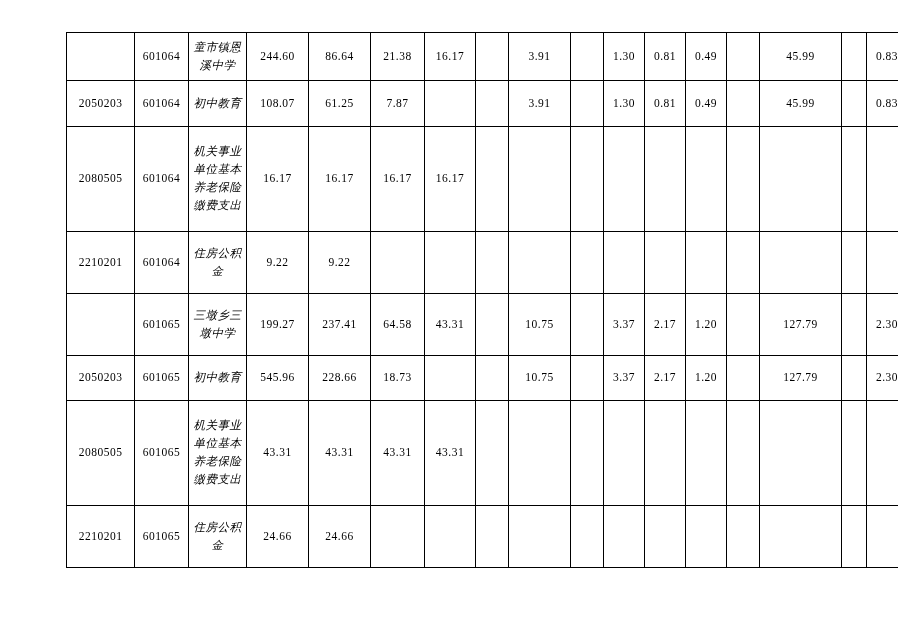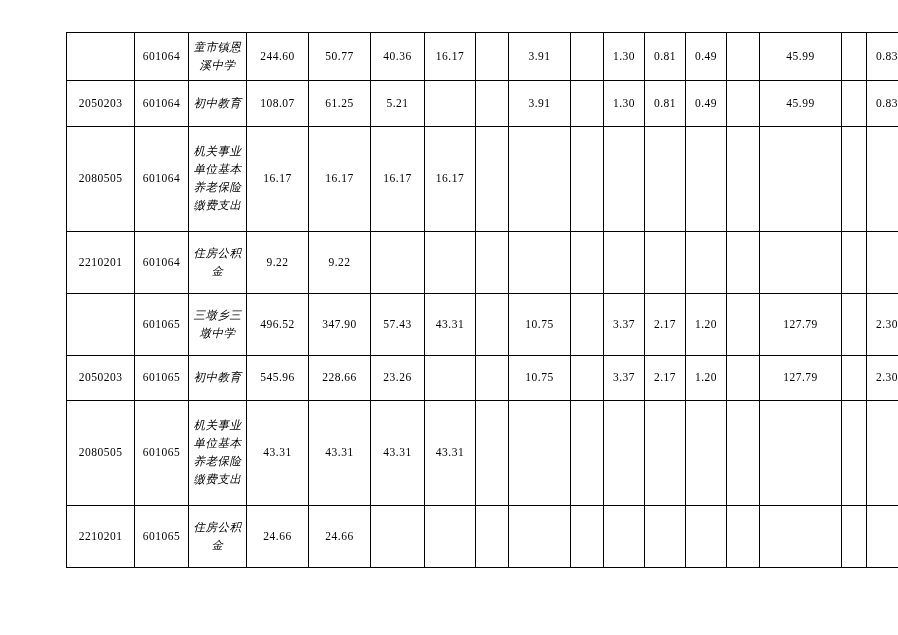--- a/index.html
+++ b/index.html
@@ -92,42 +92,42 @@
       <col class="c15">
         <col class="c16">
         <col class="c17">
     </colgroup>
     <tbody>
         <tr style="height: 48px;">
           <td></td>
           <td>601064</td>
           <td class="name">童市镇恩溪中学</td>
           <td class="num">244.60</td>
-          <td class="num">50.77</td>
-          <td class="num">40.36</td>
+          <td class="num">86.64</td>
+          <td class="num">21.38</td>
           <td class="num">16.17</td>
           <td class="num"></td>
           <td class="num">3.91</td>
           <td class="num"></td>
           <td class="num">1.30</td>
           <td class="num">0.81</td>
           <td class="num">0.49</td>
           <td class="num"></td>
           <td class="num">45.99</td>
           <td class="num"></td>
           <td class="num">0.83</td>
           <td class="num">0.46</td>
         </tr>
         <tr style="height: 46px;">
           <td>2050203</td>
           <td>601064</td>
           <td class="name">初中教育</td>
           <td class="num">108.07</td>
           <td class="num">61.25</td>
-          <td class="num">5.21</td>
+          <td class="num">7.87</td>
           <td class="num"></td>
           <td class="num"></td>
           <td class="num">3.91</td>
           <td class="num"></td>
           <td class="num">1.30</td>
           <td class="num">0.81</td>
           <td class="num">0.49</td>
           <td class="num"></td>
           <td class="num">45.99</td>
           <td class="num"></td>
@@ -171,43 +171,43 @@
           <td class="num"></td>
           <td class="num"></td>
           <td class="num"></td>
           <td class="num"></td>
           <td class="num"></td>
         </tr>
         <tr style="height: 62px;">
           <td></td>
           <td>601065</td>
           <td class="name">三墩乡三墩中学</td>
-          <td class="num">496.52</td>
-          <td class="num">347.90</td>
-          <td class="num">57.43</td>
+          <td class="num">199.27</td>
+          <td class="num">237.41</td>
+          <td class="num">64.58</td>
           <td class="num">43.31</td>
           <td class="num"></td>
           <td class="num">10.75</td>
           <td class="num"></td>
           <td class="num">3.37</td>
           <td class="num">2.17</td>
           <td class="num">1.20</td>
           <td class="num"></td>
           <td class="num">127.79</td>
           <td class="num"></td>
           <td class="num">2.30</td>
           <td class="num">1.28</td>
         </tr>
         <tr style="height: 45px;">
           <td>2050203</td>
           <td>601065</td>
           <td class="name">初中教育</td>
           <td class="num">545.96</td>
           <td class="num">228.66</td>
-          <td class="num">23.26</td>
+          <td class="num">18.73</td>
           <td class="num"></td>
           <td class="num"></td>
           <td class="num">10.75</td>
           <td class="num"></td>
           <td class="num">3.37</td>
           <td class="num">2.17</td>
           <td class="num">1.20</td>
           <td class="num"></td>
           <td class="num">127.79</td>
           <td class="num"></td>

